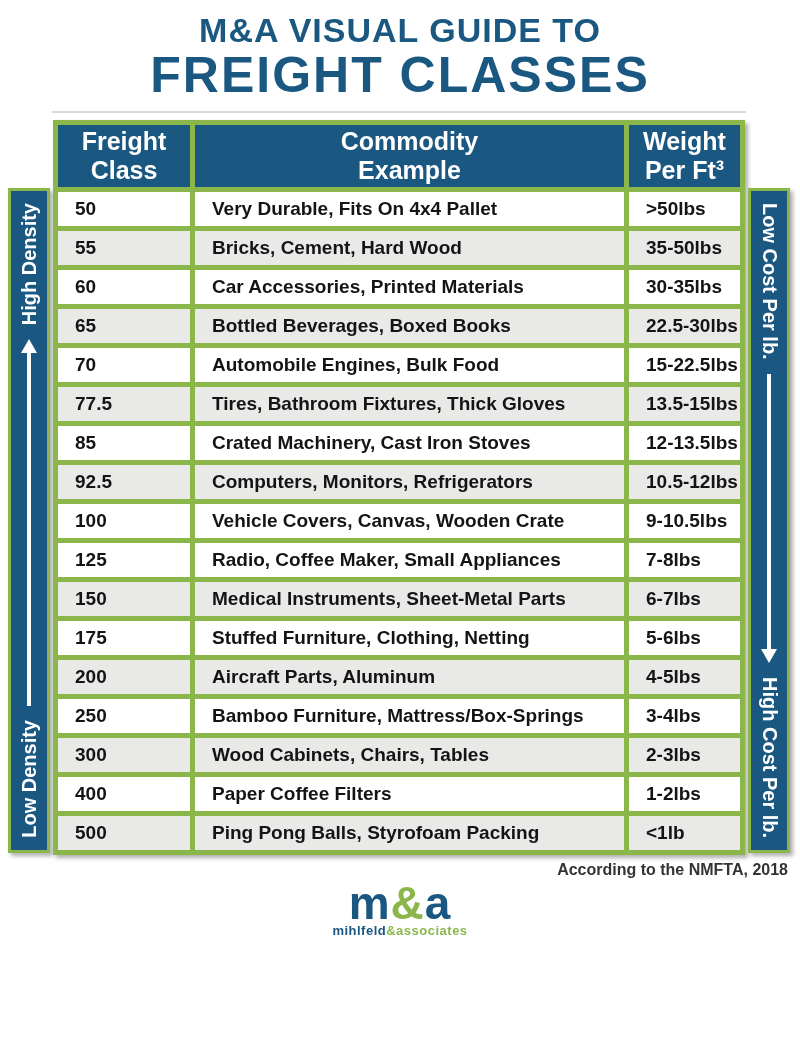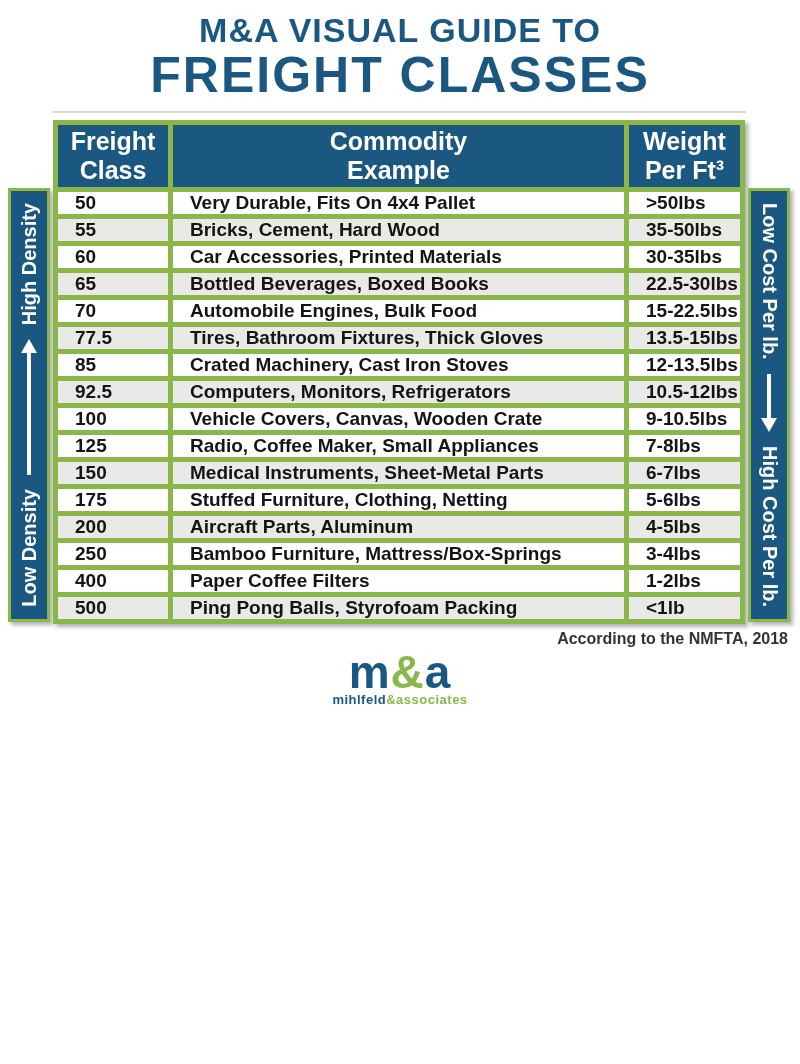--- a/index.html
+++ b/index.html
@@ -34,25 +34,25 @@
   .head-down{width:0;height:0;border-left:8px solid transparent;border-right:8px solid transparent;border-top:14px solid #fff;}
   
   table.freight{
     flex:1;border-collapse:separate;border-spacing:5px;background:var(--green);
     box-shadow:3px 3px 4px rgba(80,80,80,.45);
   }
   table.freight th{
     background:var(--blue);color:#fff;font-weight:800;font-size:25px;line-height:1.15;
     height:62px;text-align:center;vertical-align:middle;padding:0 4px;
   }
-  th.col-class{width:110px;}
+  th.col-class{width:132px;}
   th.col-weight{width:111px;}
   table.freight td{
     background:#fff;color:var(--row-text);font-weight:bold;font-size:19px;
-    height:22px;vertical-align:middle;padding:0 0 0 17px;white-space:nowrap;
+    height:34px;vertical-align:middle;padding:0 0 0 17px;white-space:nowrap;
   }
   td.weight-cell{padding-left:12px;}
   tr.alt td{background:var(--row-alt);}
   
   .source{ text-align:right;margin:6px 12px 0 0;font-size:16px;font-weight:bold;color:var(--source);}
   .logo{text-align:center;margin-top:1px;line-height:1;}
   .logo-main{font-size:46px;font-weight:800;color:var(--blue);letter-spacing:1px;}
   .logo-main .amp{color:var(--green);font-weight:700;}
   .logo-sub{font-size:13px;margin-top:-2px;letter-spacing:.5px;}
   .logo-sub .name{color:var(--blue);font-weight:800;}
@@ -161,20 +161,25 @@
           <tr class="alt">
             <td>200</td>
             <td>Aircraft Parts, Aluminum</td>
             <td class="weight-cell">4-5lbs</td>
           </tr>
           <tr class="">
             <td>250</td>
             <td>Bamboo Furniture, Mattress/Box-Springs</td>
             <td class="weight-cell">3-4lbs</td>
           </tr>
+          <tr class="alt">
+            <td>300</td>
+            <td>Wood Cabinets, Chairs, Tables</td>
+            <td class="weight-cell">2-3lbs</td>
+          </tr>
           <tr class="">
             <td>400</td>
             <td>Paper Coffee Filters</td>
             <td class="weight-cell">1-2lbs</td>
           </tr>
           <tr class="alt">
             <td>500</td>
             <td>Ping Pong Balls, Styrofoam Packing</td>
             <td class="weight-cell">&lt;1lb</td>
           </tr>

